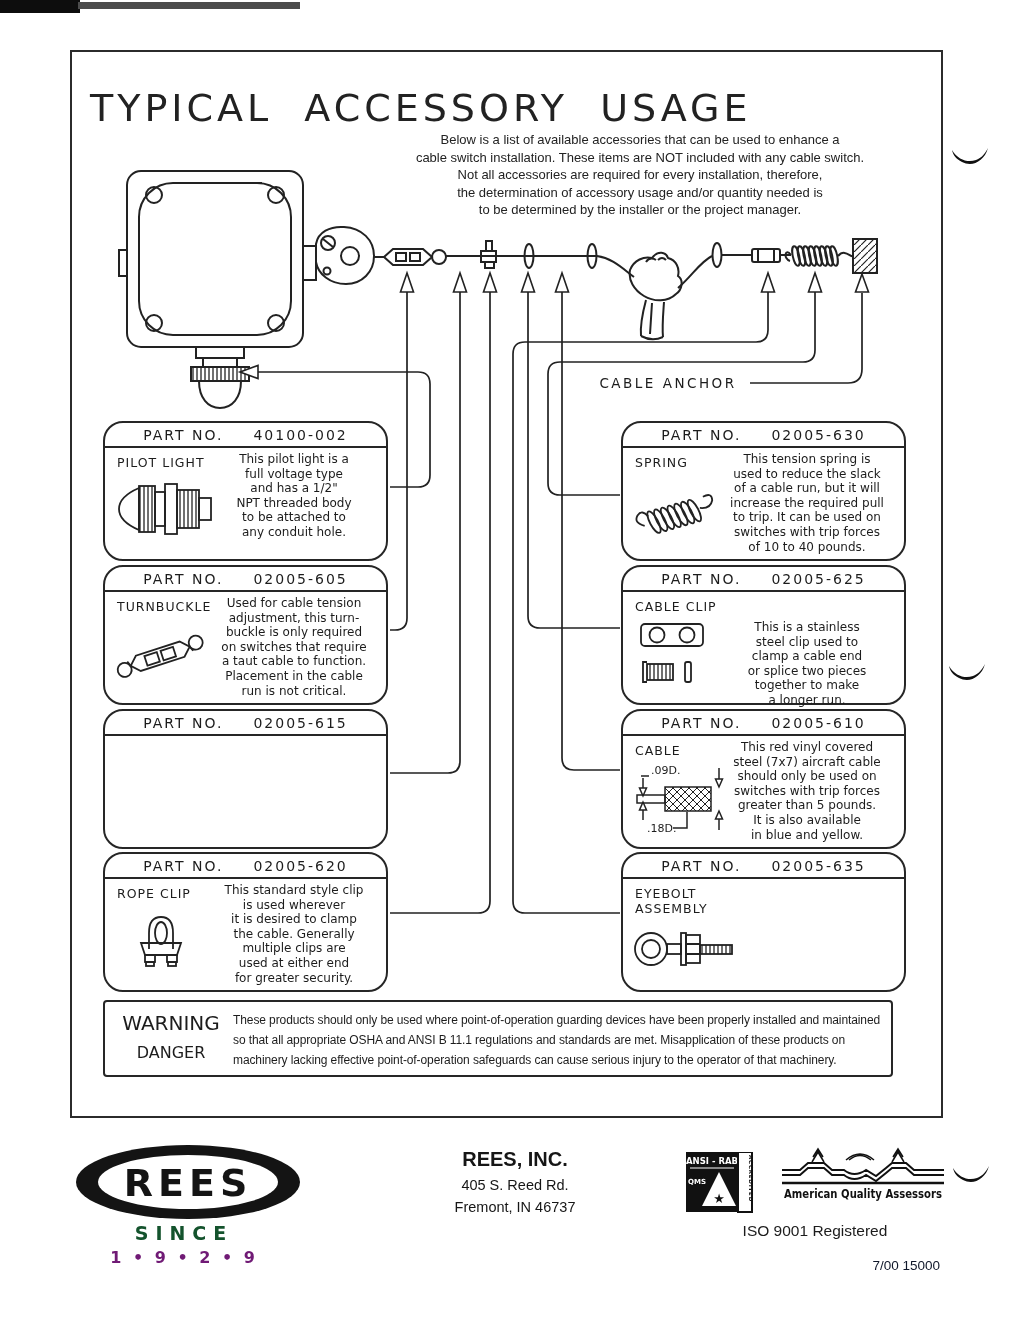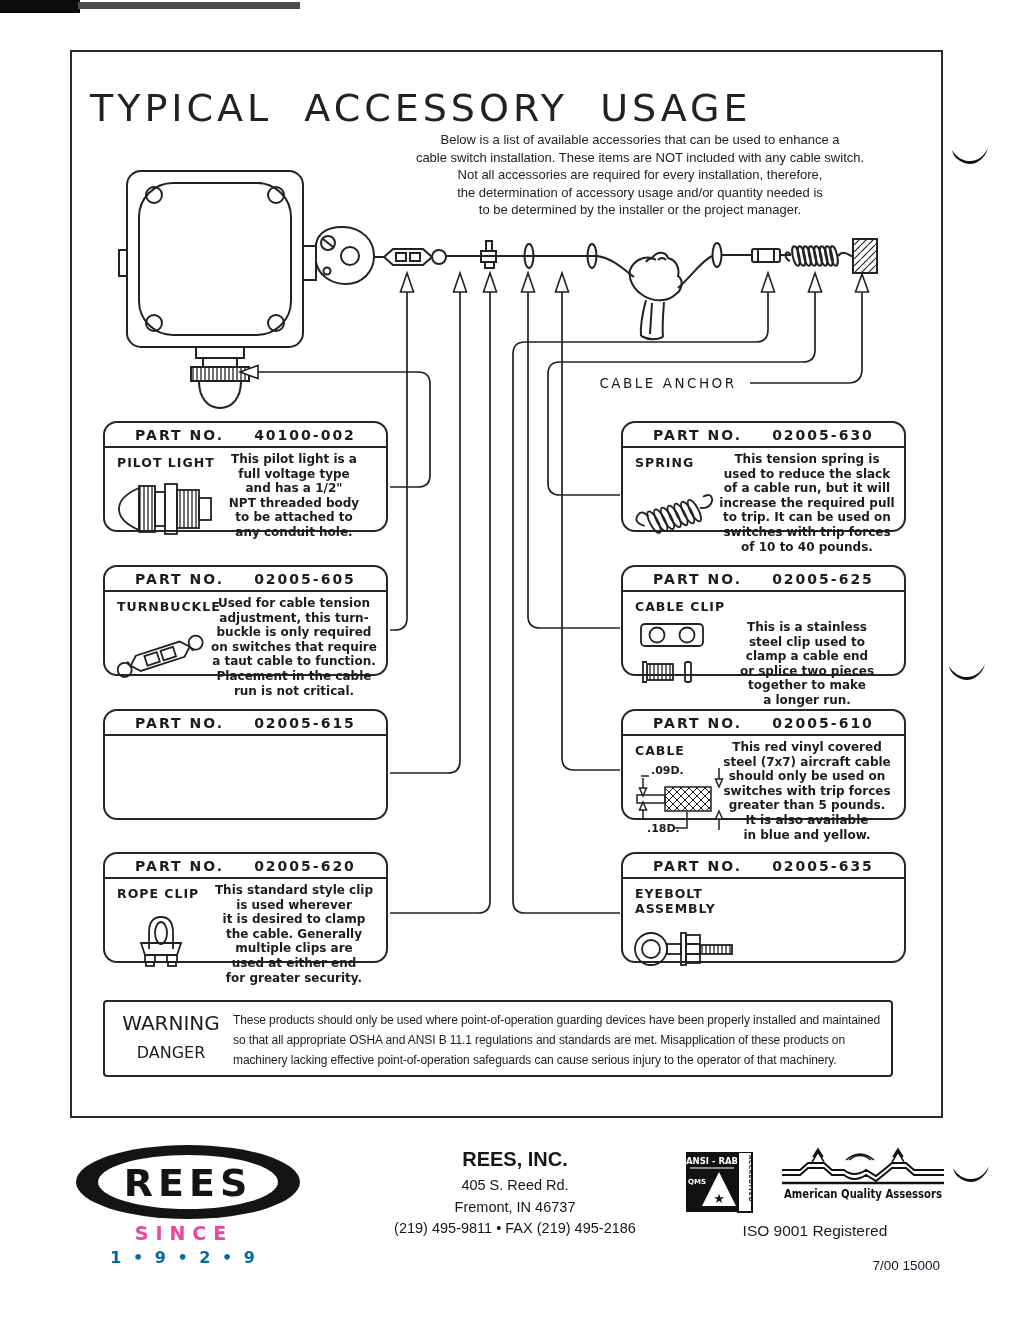--- a/index.html
+++ b/index.html
@@ -8,41 +8,41 @@
           font-family:"DejaVu Sans", sans-serif; color:#1c1c1c; overflow:hidden; margin:0 auto; }
   .frame { position:absolute; left:70px; top:50px; width:873px; height:1068px;
            border:2px solid #2b2b2b; z-index:0; }
   #diagram-svg { position:absolute; left:0; top:0; width:1019px; height:1320px;
                  pointer-events:none; z-index:1; }
   .page-title { position:absolute; left:90px; top:86px; width:860px; text-align:left;
                 font-size:38px; letter-spacing:4px; word-spacing:16px; color:#222; z-index:2; }
   .intro { position:absolute; left:400px; top:131px; width:480px; text-align:center;
            font-family:"Liberation Sans", sans-serif; font-size:13px; line-height:17.6px;
            white-space:pre-line; color:#222; z-index:2; }
-  .part-box { position:absolute; width:285px; height:111px; border:2px solid #262626;
-              border-radius:14px; background:#fff; z-index:2;font-weight:bold; }
+  .part-box { position:absolute; width:285px; height:140px; border:2px solid #262626;
+              border-radius:20px; background:#fff; z-index:2; }
   .part-header { height:25px; border-bottom:2px solid #262626; display:flex; align-items:center;
                  justify-content:center; gap:30px; font-size:14px; letter-spacing:2px; }
   .part-body { position:relative; height:103px; }
   .part-name { position:absolute; left:12px; top:7px; font-size:12.5px; letter-spacing:1px;
                white-space:pre-line; line-height:15px; }
   .part-icon { position:absolute; }
   .part-desc { position:absolute; right:5px; top:4px; width:174px; text-align:center;
                font-size:12px; line-height:14.6px; white-space:pre-line; }
   .warning-box { position:absolute; left:103px; top:1000px; width:790px; height:77px;
                  border:2px solid #262626; border-radius:4px; background:#fff; z-index:2;padding-left:31px; }
   .warning-word1 { position:absolute; left:16px; top:9px; width:100px; text-align:center; font-size:20px; }
   .warning-word2 { position:absolute; left:16px; top:41px; width:100px; text-align:center; font-size:16px; }
   .warning-text { position:absolute; left:128px; top:8px; width:670px;
                   font-family:"Liberation Sans", sans-serif; font-size:12px; line-height:20px;
                   letter-spacing:-0.1px; white-space:pre-line; }
   .footer-since { position:absolute; left:94px; top:1222px; width:180px; text-align:center;
-                  font-weight:bold; font-size:19px; letter-spacing:7px; color:#ec4899; }
+                  font-weight:bold; font-size:19px; letter-spacing:7px; color:#14532d; }
   .footer-years { position:absolute; left:94px; top:1248px; width:180px; text-align:center;
-                  font-weight:bold; font-size:16px; letter-spacing:3px; color:#0369a1; }
+                  font-weight:bold; font-size:16px; letter-spacing:3px; color:#701a75; }
   .company-block { position:absolute; left:370px; top:1148px; width:290px; text-align:center;
                    font-family:"Liberation Sans", sans-serif; color:#161616; }
   .company-name { font-weight:bold; font-size:20px; margin-bottom:4px; }
   .company-line { font-size:14.5px; line-height:21.5px; }
   .iso-text { position:absolute; left:720px; top:1222px; width:190px; text-align:center;
               font-family:"Liberation Sans", sans-serif; font-size:15.5px; color:#1c1c1c; }
   .doc-number { position:absolute; left:845px; top:1258px; width:95px; text-align:right;
                 font-family:"Liberation Sans", sans-serif; font-size:13.5px; color:#0f172a; }
   .scan-bar1 { position:absolute; left:0; top:0; width:80px; height:13px; background:#0d0d0d; z-index:3; }
   .scan-bar2 { position:absolute; left:78px; top:2px; width:222px; height:7px; background:#4c4c4c; z-index:3; }
@@ -375,21 +375,20 @@
     <ellipse cx="118" cy="40" rx="90" ry="27" fill="#ffffff"></ellipse>
     <text x="118" y="54" text-anchor="middle" font-size="38" font-weight="bold" letter-spacing="5" fill="#141414">REES</text>
   </svg>
   <div class="footer-since">SINCE</div>
   <div class="footer-years">1 • 9 • 2 • 9</div>
 
   <div class="company-block">
     <div class="company-name">REES, INC.</div>
     <div class="company-line">405 S. Reed Rd.</div>
     <div class="company-line">Fremont, IN 46737</div>
-    <div class="company-line">(219) 495-9811 • FAX (219) 495-2186</div>
   </div>
 
   <svg class="logo-svg" style="left:686px; top:1152px;" width="72" height="64" viewBox="0 0 72 64">
     <rect x="0" y="0" width="52" height="60" fill="#111"></rect>
     <text x="26" y="12" text-anchor="middle" font-size="8.5" font-weight="bold" fill="#fff">ANSI - RAB</text>
     <path d="M4,16 H48" stroke="#fff" stroke-width="1"></path>
     <text x="11" y="32" text-anchor="middle" font-size="7" font-weight="bold" fill="#fff">QMS</text>
     <polygon points="33,20 50,54 16,54" fill="#fff"></polygon>
     <text x="33" y="51" text-anchor="middle" font-size="13" fill="#111">★</text>
     <rect x="52" y="0" width="14" height="60" fill="#fff" stroke="#111" stroke-width="2"></rect>

